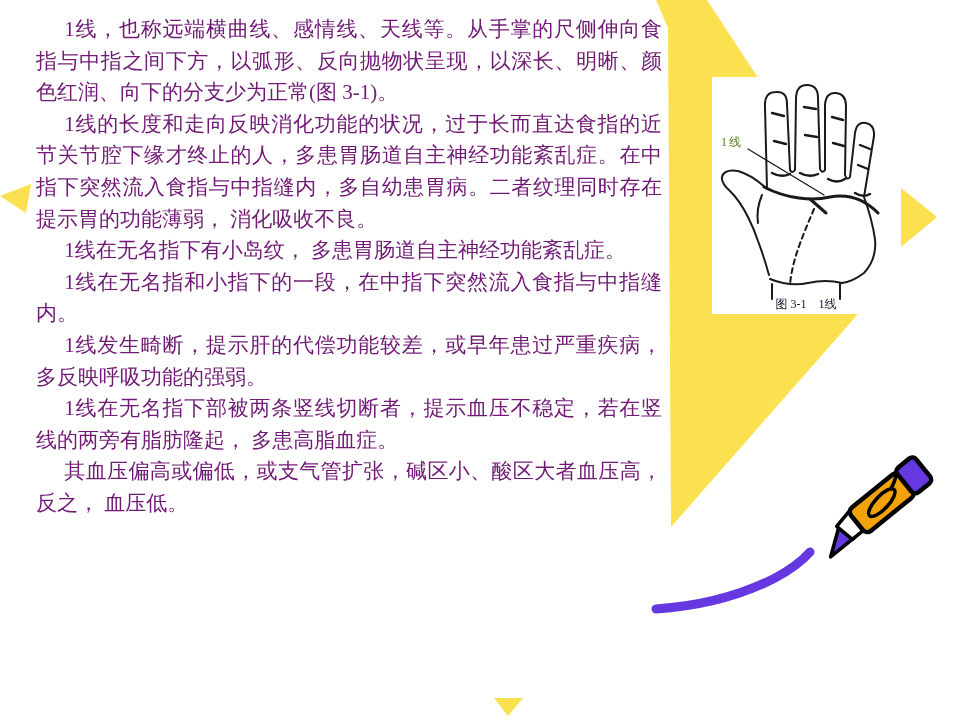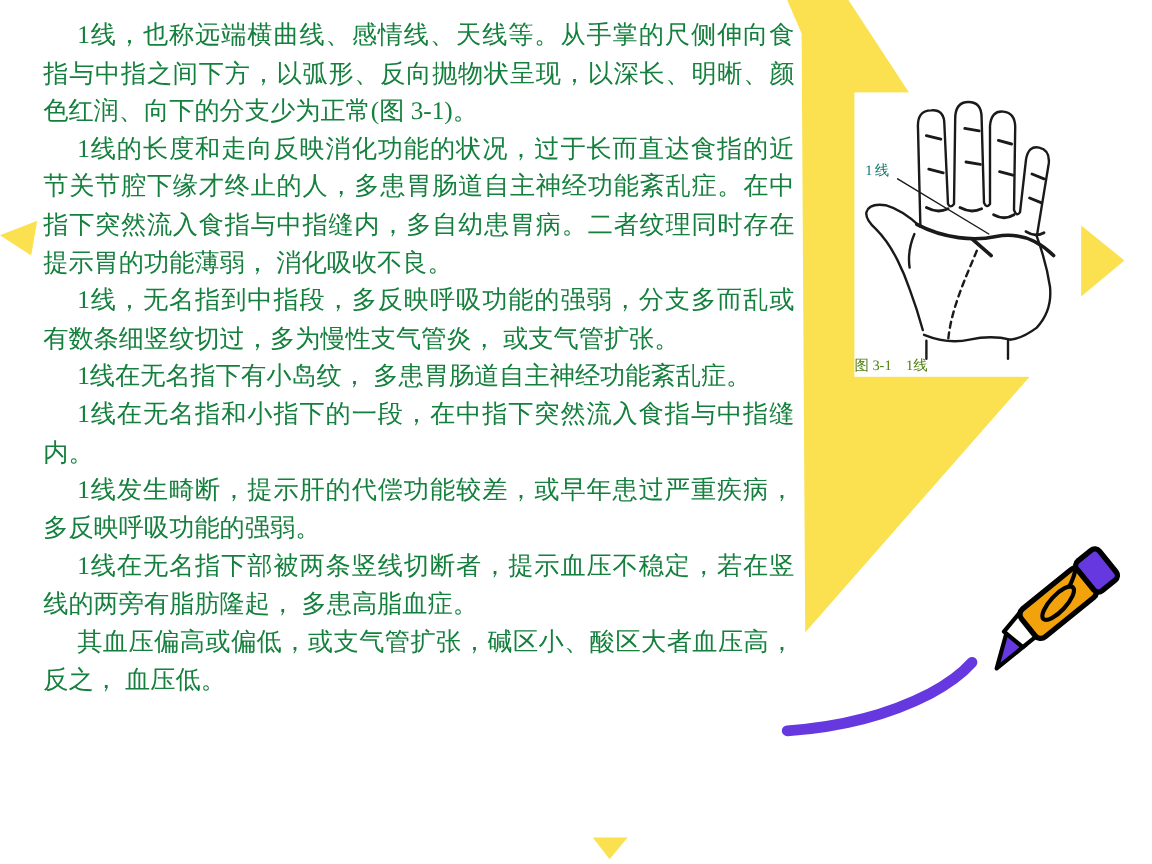--- a/index.html
+++ b/index.html
@@ -6,37 +6,37 @@
   body{
     width:960px;height:720px;position:relative;overflow:hidden;
     background:#ffffff;
     font-family:"Liberation Serif","DejaVu Serif",serif;
   }
   
   .decor{position:absolute;left:0;top:0;width:960px;height:720px;z-index:0;}
   
   .textcol{
     position:absolute;left:36px;top:14px;width:626px;z-index:3;
-    font-size:21px;line-height:31.6px;color:#15803d;
+    font-size:21px;line-height:31.6px;color:#701a75;
     text-align:justify;
   }
   .textcol p{margin:0;text-indent:1.35em;}
   
   .figure{
     position:absolute;left:712px;top:77px;width:188px;height:237px;
     background:#ffffff;z-index:2;
   }
   .figure svg{position:absolute;left:0;top:0;}
   .fig-label{
     position:absolute;left:9px;top:57px;width:40px;
-    font-size:12px;color:#0f766e;letter-spacing:2px;white-space:nowrap;
+    font-size:12px;color:#4d7c0f;letter-spacing:2px;white-space:nowrap;
   }
   .fig-caption{
     position:absolute;left:0;bottom:1px;width:100%;
-    font-size:12px;color:#4d7c0f;white-space:nowrap;
+    font-size:12px;color:#0f172a;text-align:center;white-space:nowrap;
   }
   
   .penlayer{position:absolute;left:640px;top:430px;width:320px;height:200px;z-index:2;}
 </style>
 </head>
 <body>
 
 <svg class="decor" viewBox="0 0 960 720">
   <polygon points="656,0 707,0 762,84 858,314 671,527 668,28" fill="#fbe14f"></polygon>
   <polygon points="31,184 26,213 0,196" fill="#fbe14f"></polygon>
@@ -82,21 +82,20 @@
       <path d="M 36,72 L 112,118" stroke-width="1.2"></path>
     </g>
   </svg>
   <div class="fig-label">1线</div>
   <div class="fig-caption">图 3-1　1线</div>
 </div>
 
 <div class="textcol">
   <p>1线，也称远端横曲线、感情线、天线等。从手掌的尺侧伸向食指与中指之间下方，以弧形、反向抛物状呈现，以深长、明晰、颜色红润、向下的分支少为正常(图 3-1)。</p>
   <p>1线的长度和走向反映消化功能的状况，过于长而直达食指的近节关节腔下缘才终止的人，多患胃肠道自主神经功能紊乱症。在中指下突然流入食指与中指缝内，多自幼患胃病。二者纹理同时存在提示胃的功能薄弱， 消化吸收不良。</p>
-  <p>1线，无名指到中指段，多反映呼吸功能的强弱，分支多而乱或有数条细竖纹切过，多为慢性支气管炎， 或支气管扩张。</p>
   <p>1线在无名指下有小岛纹， 多患胃肠道自主神经功能紊乱症。</p>
   <p>1线在无名指和小指下的一段，在中指下突然流入食指与中指缝内。</p>
   <p>1线发生畸断，提示肝的代偿功能较差，或早年患过严重疾病，多反映呼吸功能的强弱。</p>
   <p>1线在无名指下部被两条竖线切断者，提示血压不稳定，若在竖线的两旁有脂肪隆起， 多患高脂血症。</p>
   <p>其血压偏高或偏低，或支气管扩张，碱区小、酸区大者血压高，反之， 血压低。</p>
 </div>
 
 <svg class="penlayer" viewBox="0 0 320 200">
 
   <path d="M 16,179 C 60,176 100,166 135,148 C 150,140 162,131 170,122" fill="none" stroke="#6538e0" stroke-width="9" stroke-linecap="round"></path>

